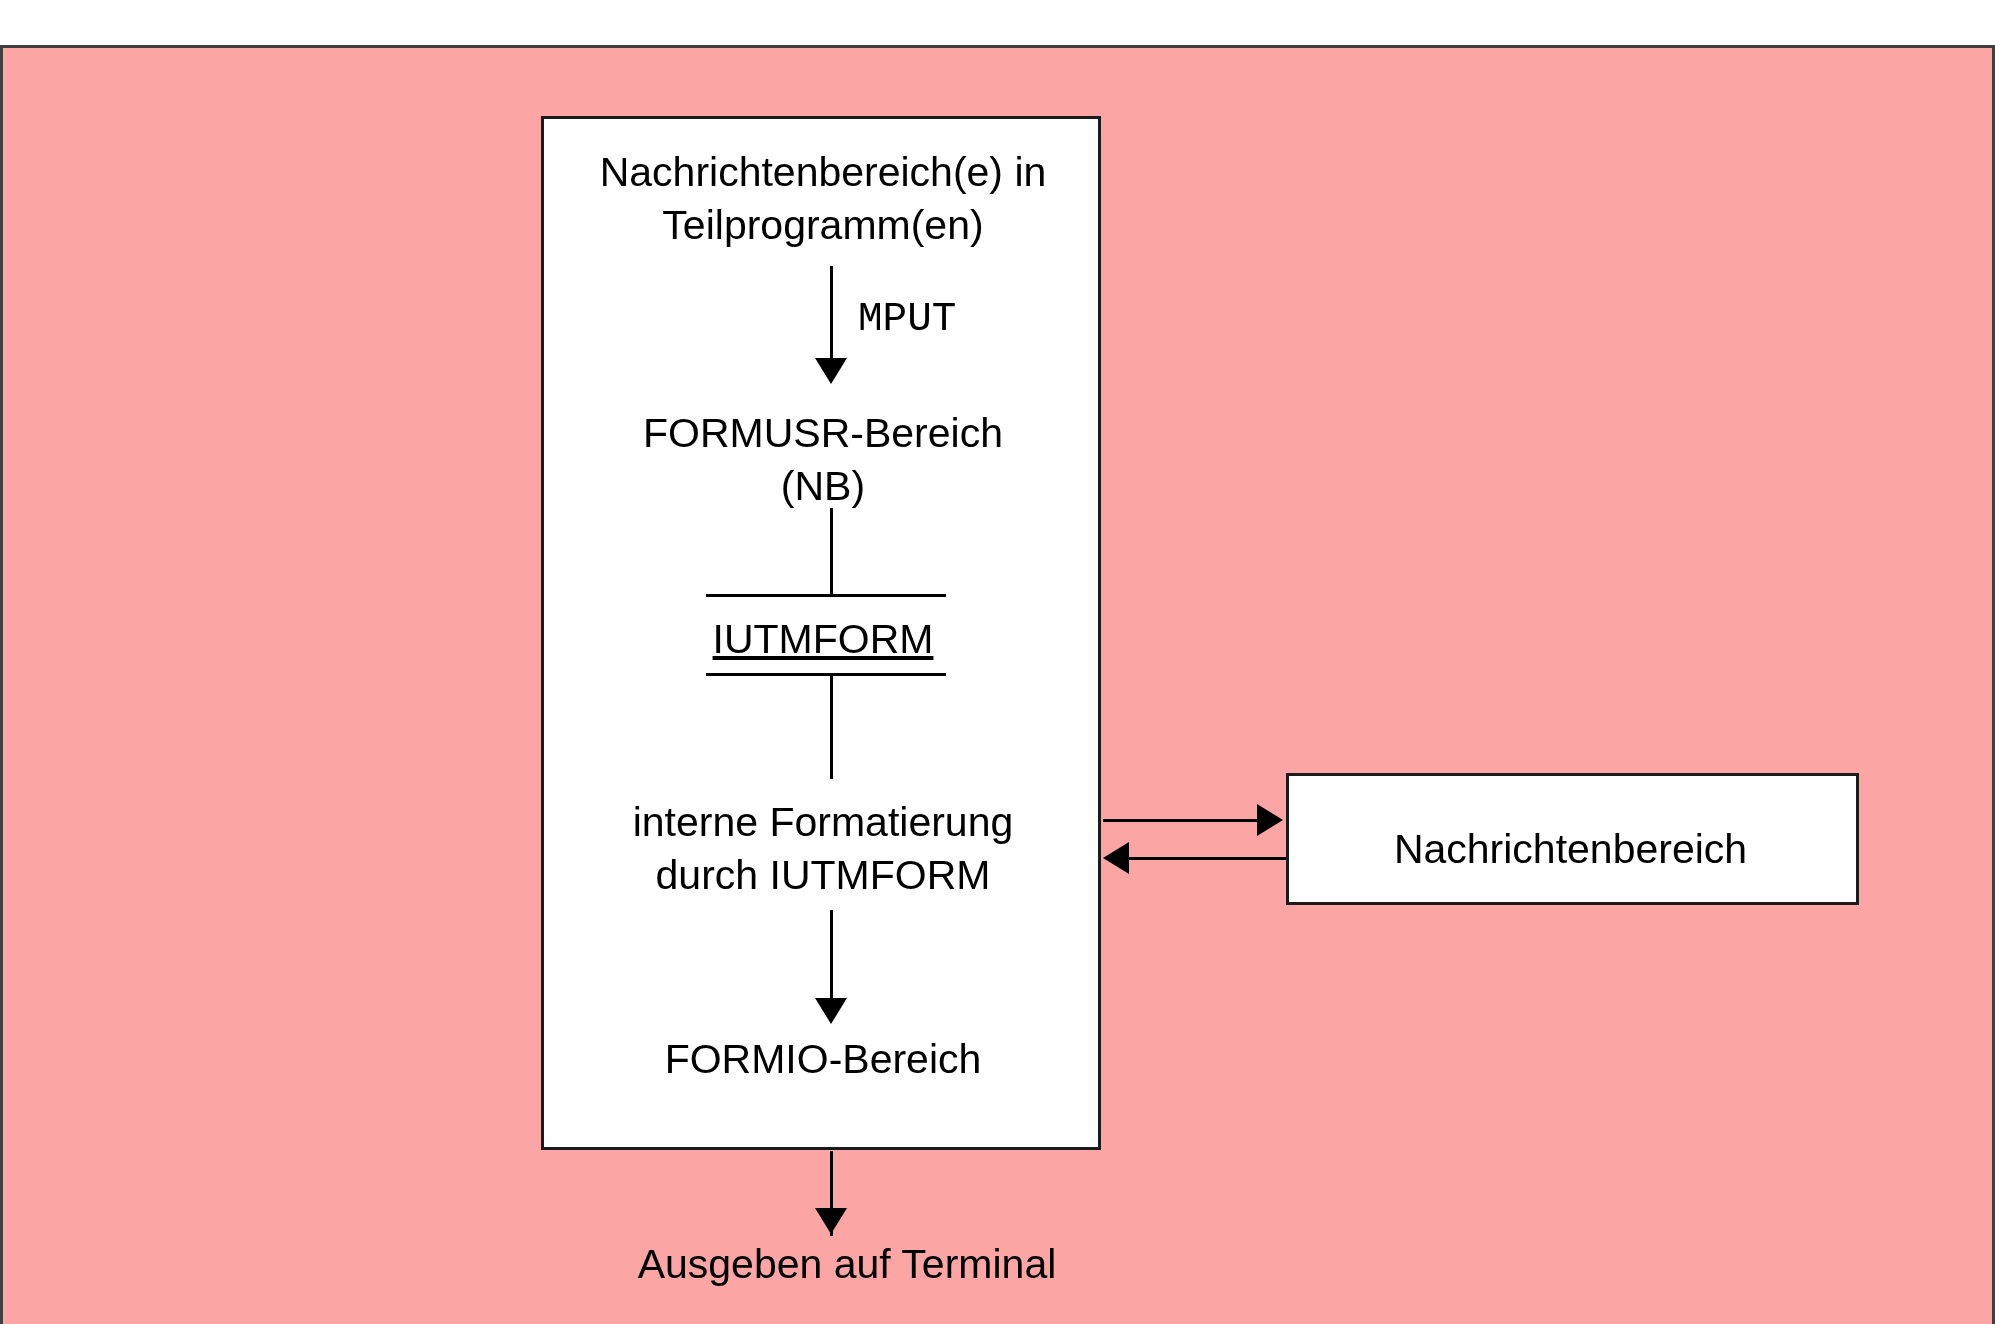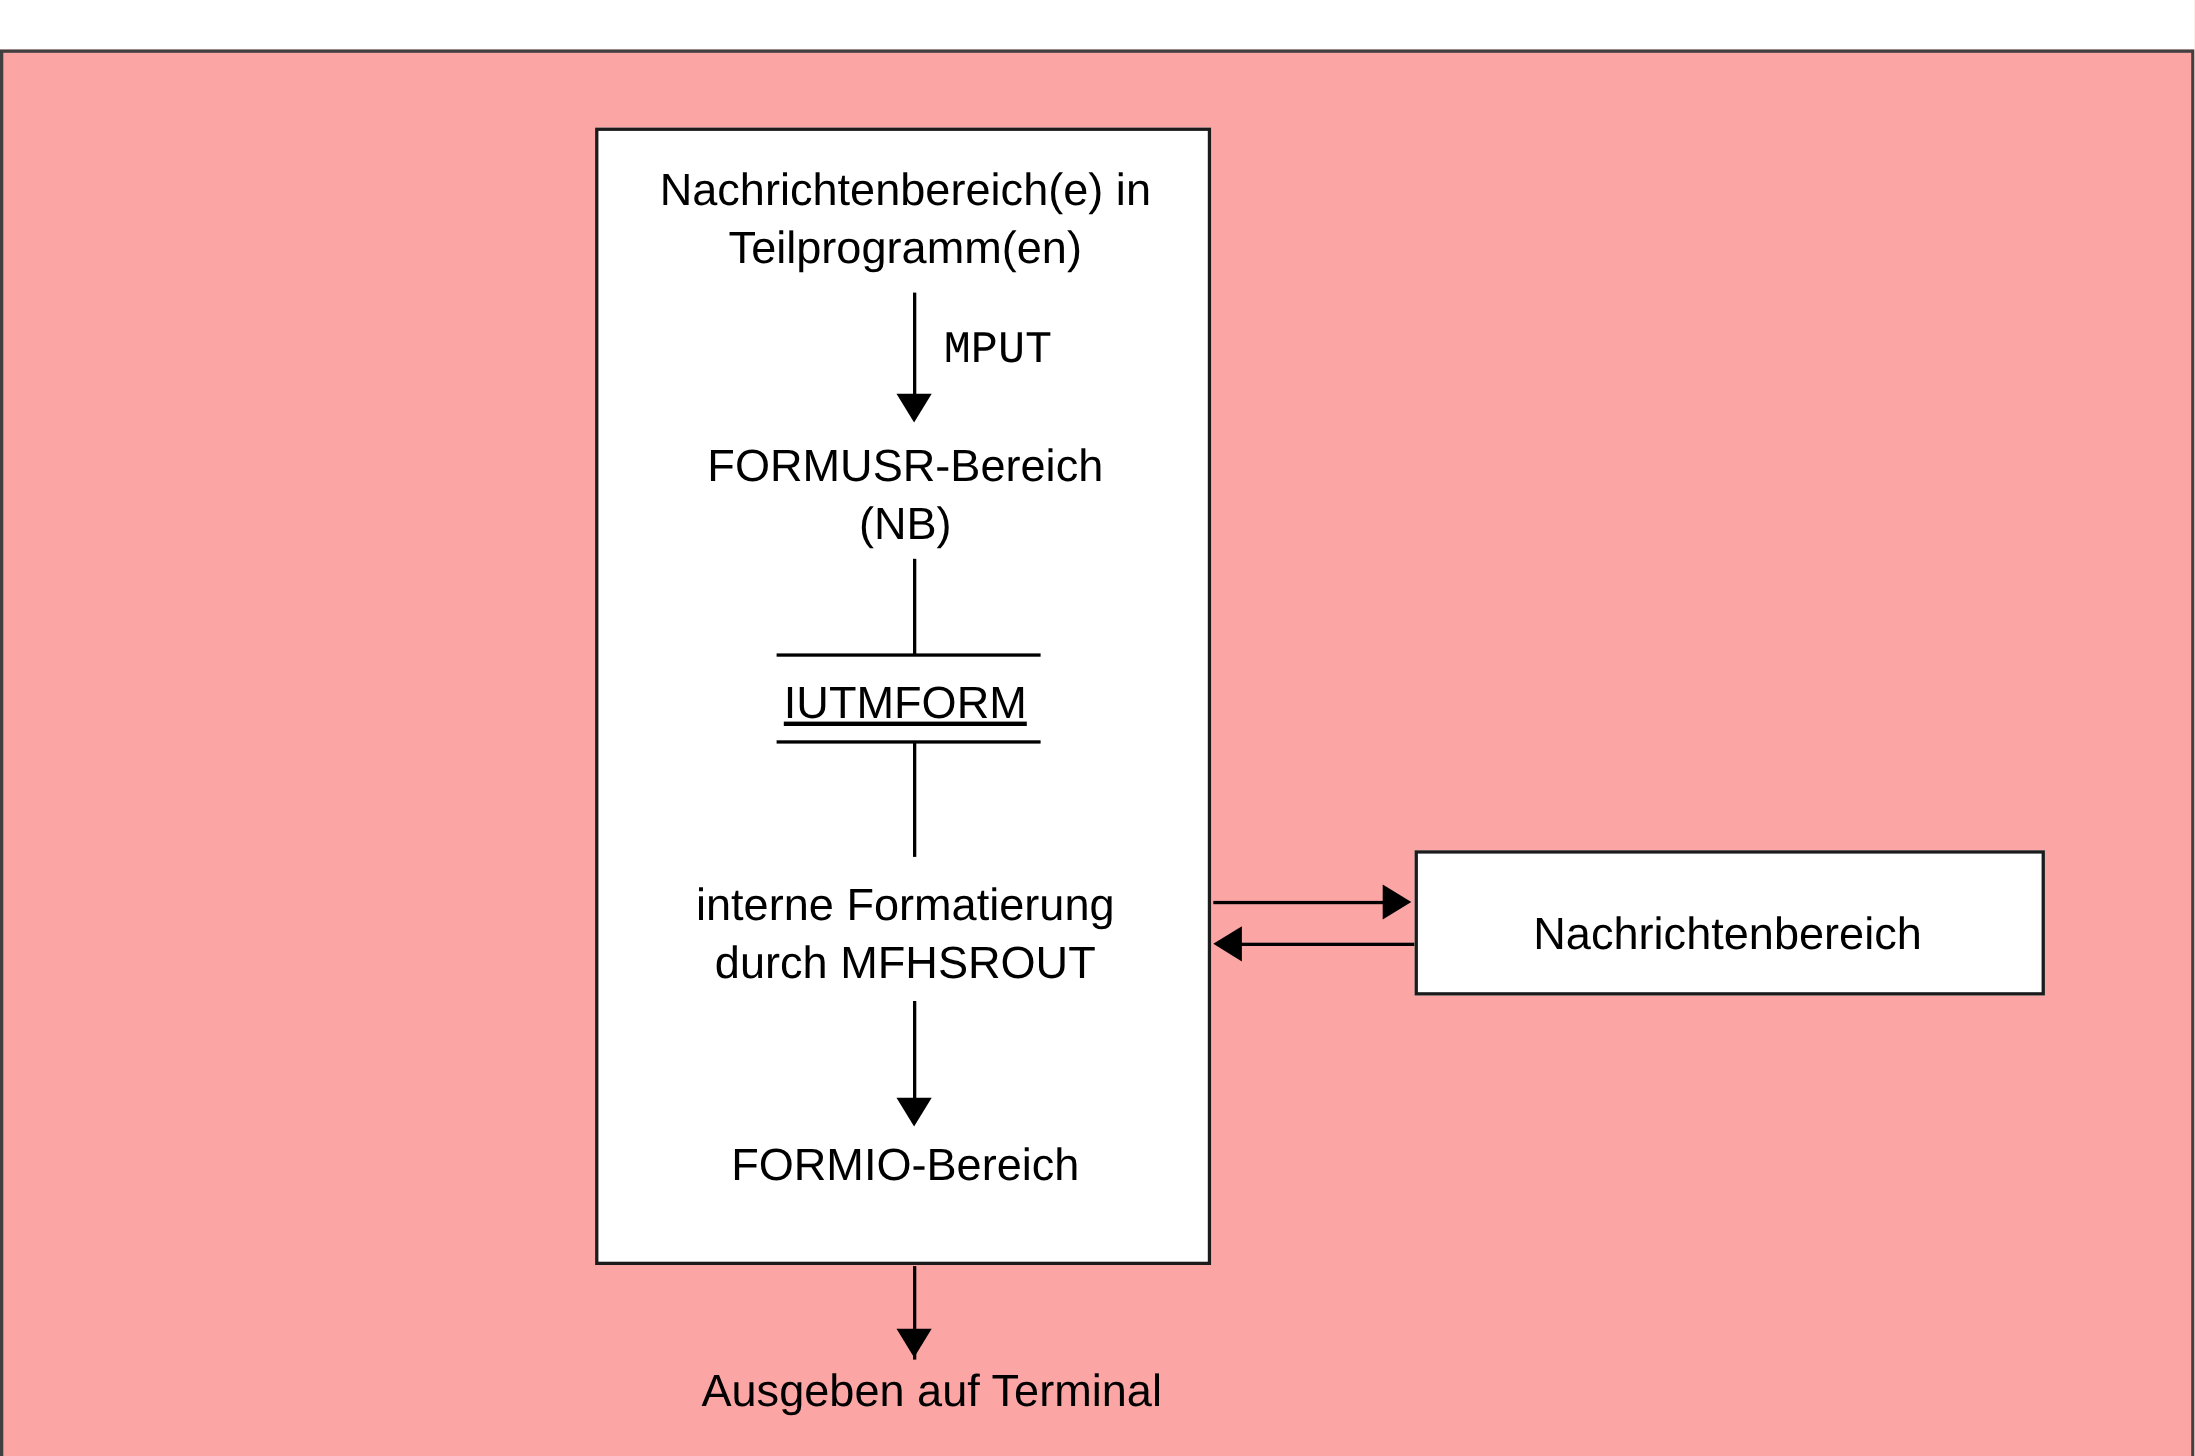--- a/index.html
+++ b/index.html
@@ -38,21 +38,21 @@
     text-align: center;
     line-height: 1.30;
     white-space: pre-line;
     font-size: 41px;
     color: #000;
   }
 
   
   .t-source    { left: 560px; top: 98px;  width: 520px; }
   .t-mput      { left: 855px; top: 245px; width: 220px; text-align: left; font-size: 41px; font-family: Liberation Mono, monospace; }
-  .t-formusr   { left: 560px; top: 349px; width: 520px; }
+  .t-formusr   { left: 560px; top: 359px; width: 520px; }
   .t-iutmform  { left: 560px; top: 565px; width: 520px; text-decoration: underline; }
   .t-intern    { left: 555px; top: 748px; width: 530px; }
   .t-formio    { left: 560px; top: 985px; width: 520px; }
   .t-terminal  { left: 544px; top: 1190px; width: 600px; }
   .t-wieder    { left: 1285px; top: 775px; width: 565px; font-size: 41px; }
 
   
   .vline {
     position: absolute;
     width: 3px;
@@ -147,21 +147,21 @@
 
   <div class="vline seg-formusr"></div>
 
   <div class="hline rule-top"></div>
   <div class="node-text t-iutmform">IUTMFORM</div>
   <div class="hline rule-bottom"></div>
 
   <div class="vline seg-iutm"></div>
 
   <div class="node-text t-intern">interne Formatierung
-durch MFHSROUT</div>
+durch IUTMFORM</div>
 
   <div class="hline seg-to-right"></div>
   <div class="arrow-right head-to-right"></div>
   <div class="hline seg-to-left"></div>
   <div class="arrow-left head-to-left"></div>
 
   <div class="wieder-box"></div>
   <div class="node-text t-wieder">Nachrichtenbereich</div>
 
   <div class="vline seg-intern"></div>

